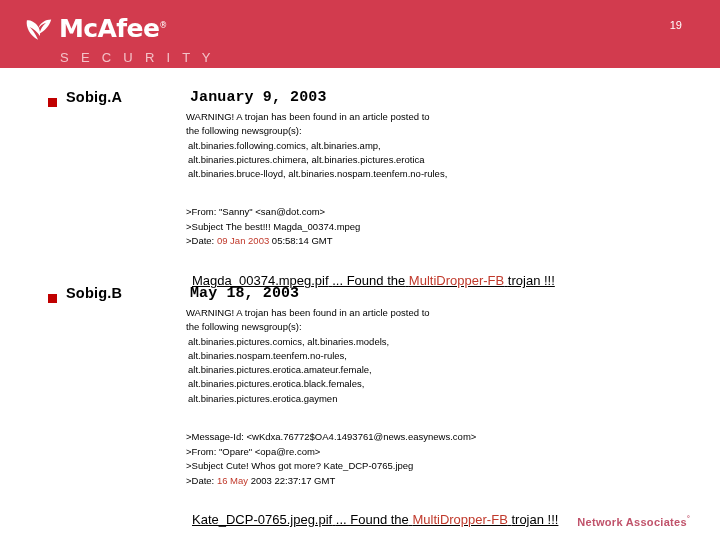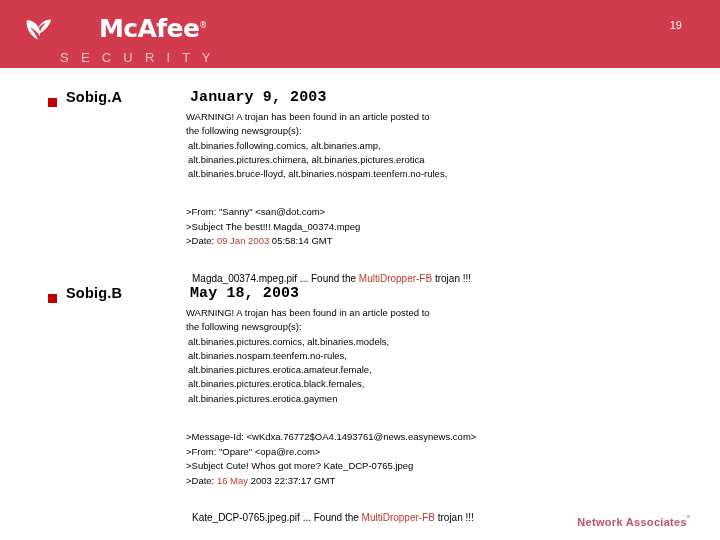--- a/index.html
+++ b/index.html
@@ -28,21 +28,20 @@
     position: absolute;
     left: 24px;
     top: 13px;
     display: flex;
     flex-direction: column;
     align-items: flex-start;
   }
   #logo-row {
     display: flex;
     align-items: center;
-    gap: 40px;
   }
   #mcafee-shield {
     width: 30px;
     height: 30px;
     margin-right: 5px;
     display: block;
   }
   #mcafee-wordmark {
     font-family: "DejaVu Sans", sans-serif;
     font-weight: bold;
@@ -136,24 +135,25 @@
     font-family: "Liberation Sans", sans-serif;
     font-size: 9.5px;
     color: #000000;
     line-height: 14.5px;
   }
   .headers-block div { white-space: nowrap; }
   .date-red { color: #c0392b; }
 
   .result-line {
     font-family: "Liberation Sans", sans-serif;
-    font-size: 10px;
+    font-size: 13px;
     color: #000000;
     white-space: nowrap;
     padding-left: 6px;
+    text-decoration: underline;
   }
   .virus-name { color: #c0392b; }
 
   
   .gap-headers { height: 24px; }
   .gap-result  { height: 24px; }
 
   
   #footer-brand {
     position: absolute;

